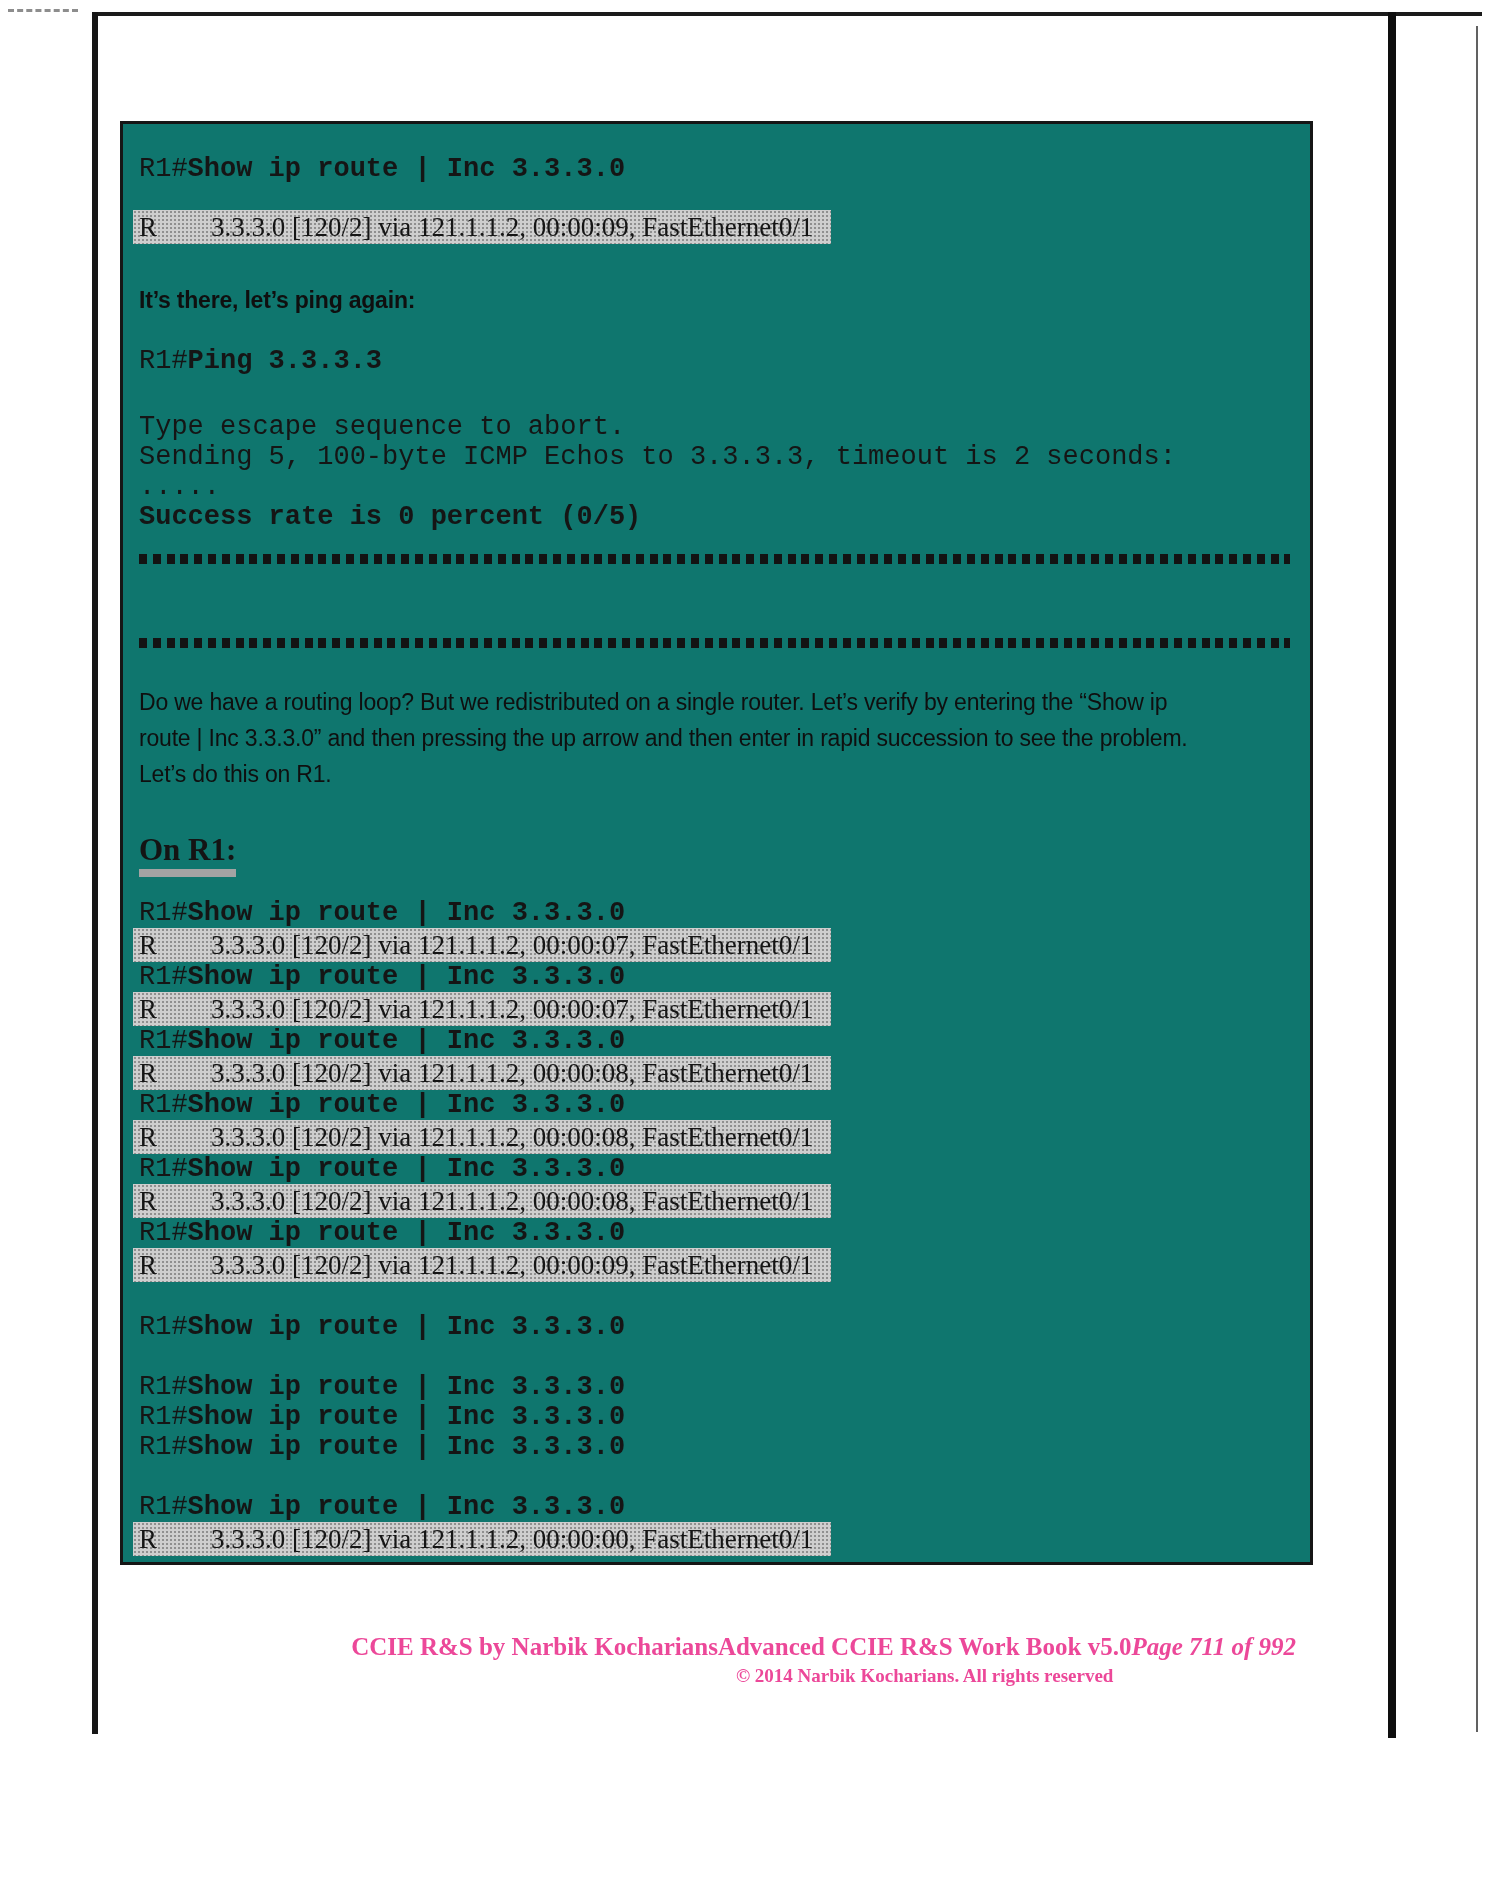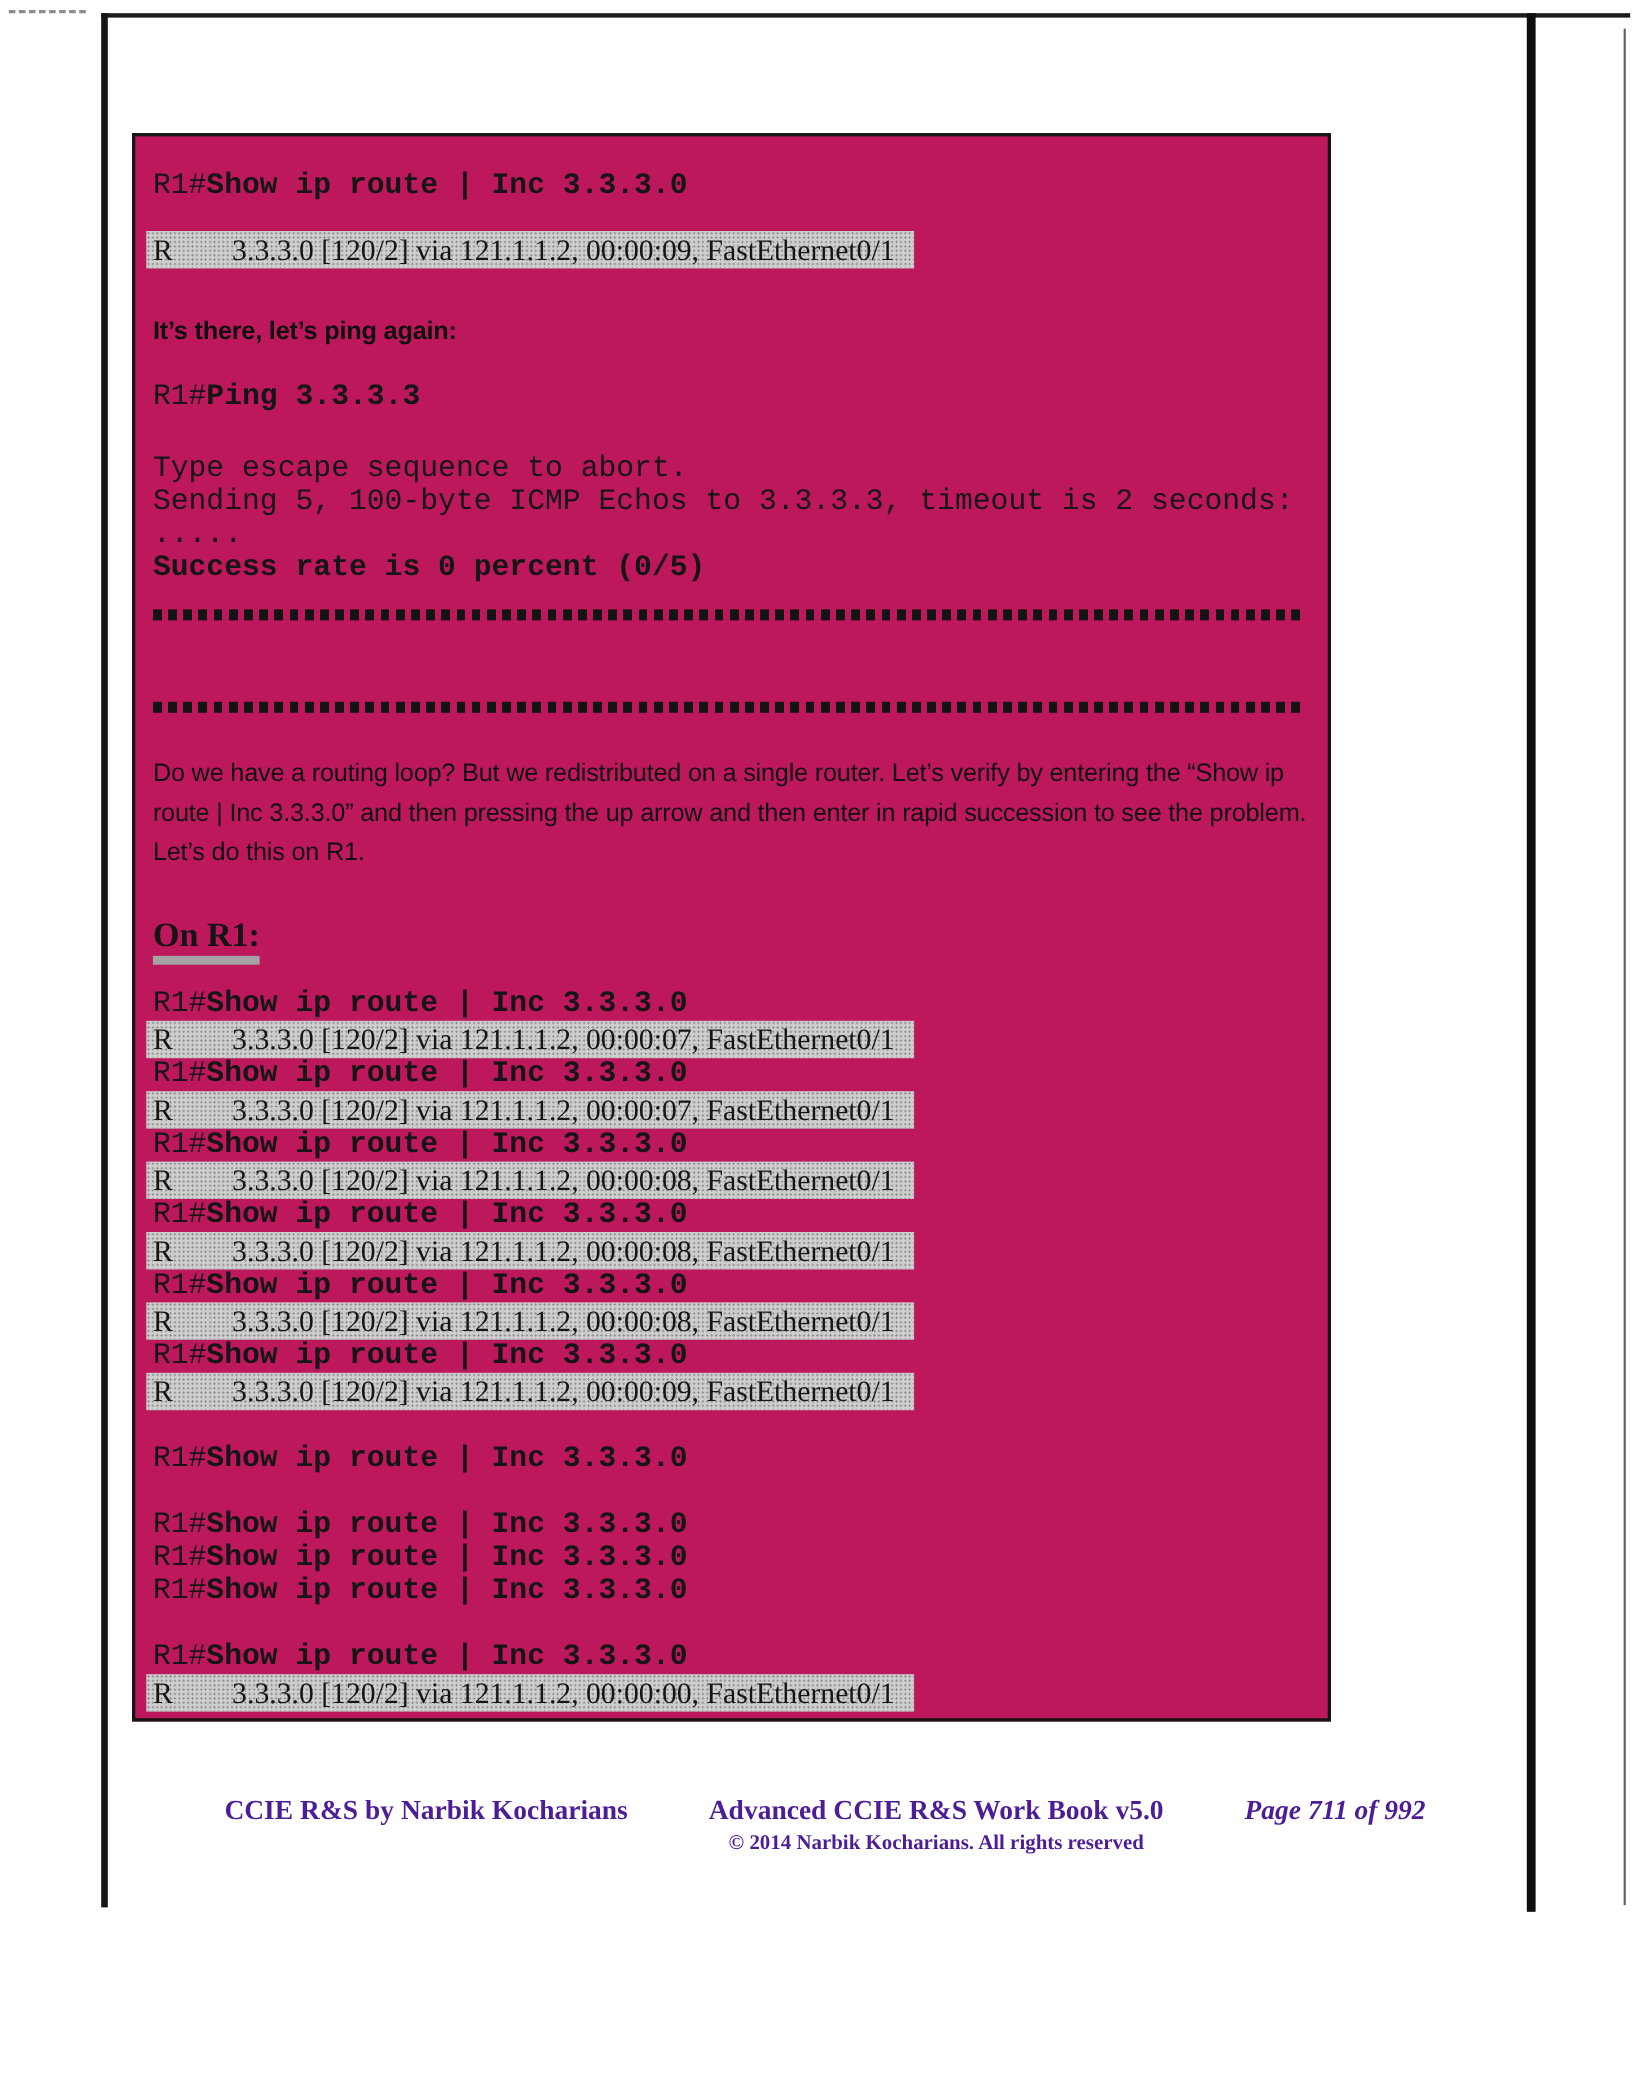--- a/index.html
+++ b/index.html
@@ -8,22 +8,22 @@
 
   
   .top-dash{position:absolute;left:8px;top:9px;width:70px;height:0;border-top:3px dashed #8d8d8d;}
   .top-line{position:absolute;left:92px;top:12px;width:1390px;height:4px;background:#1b1b1b;}
   .left-bar{position:absolute;left:92px;top:12px;width:6px;height:1722px;background:#161616;}
   .right-bar{position:absolute;left:1388px;top:12px;width:8px;height:1726px;background:#0e0e0e;}
   .right-thin{position:absolute;left:1476px;top:26px;width:2px;height:1706px;background:#3a3a3a;opacity:.8;}
   .speck{position:absolute;background:#9a9a9a;border-radius:50%;}
 
   
-  .console-box{position:absolute;left:120px;top:121px;width:1090px;box-sizing:border-box;
-               border:3px solid #161616;background:#be185d;padding:30px 20px 6px 16px;}
+  .console-box{position:absolute;left:120px;top:121px;width:1193px;box-sizing:border-box;
+               border:3px solid #161616;background:#0f766e;padding:30px 20px 6px 16px;}
 
   .line{font-family:"Liberation Mono","DejaVu Sans Mono",monospace;font-size:27px;line-height:30px;
         white-space:pre;color:#151515;}
   .line .prompt{font-weight:400;}
   .line .cmdtxt{font-weight:700;}
   .line.b{font-weight:700;}
   .hl-line{height:34px;line-height:34px;}
   .hl{display:inline-block;background-color:#cecece;
       background-image:radial-gradient(circle,#8f8f8f 0.9px,rgba(0,0,0,0) 1px);
       background-size:4px 4px;
@@ -36,22 +36,22 @@
   .heading .hrule{font-family:"Liberation Serif","DejaVu Serif",serif;font-weight:700;font-size:31px;
                   border-bottom:8px solid #a3a3a3;padding-bottom:1px;display:inline-block;}
 
   .sep{height:10px;width:100%;
        background:repeating-linear-gradient(90deg,#131313 0 8px,rgba(0,0,0,0) 8px 13.8px);}
 
   .gap{width:100%;}
 
   
   .footer{position:absolute;left:120px;top:1632px;width:1260px;box-sizing:border-box;
-          padding:0 84px;display:flex;justify-content:space-between;align-items:flex-start;
-          font-family:"Liberation Serif","DejaVu Serif",serif;font-weight:700;color:#4c1d95;}
+          padding:0 84px;display:flex;justify-content:flex-end;align-items:flex-start;
+          font-family:"Liberation Serif","DejaVu Serif",serif;font-weight:700;color:#ec4899;}
   .footer .f-left{font-size:25px;line-height:30px;}
   .footer .f-center{text-align:center;font-family:Liberation Serif, serif;}
   .footer .f-center .f-title{font-size:25px;line-height:30px;}
   .footer .f-center .f-sub{font-size:19px;line-height:24px;margin-top:2px;}
   .footer .f-right{font-size:25px;line-height:30px;font-style:italic;}
 </style>
 </head>
 <body>
 
 <div class="page">

